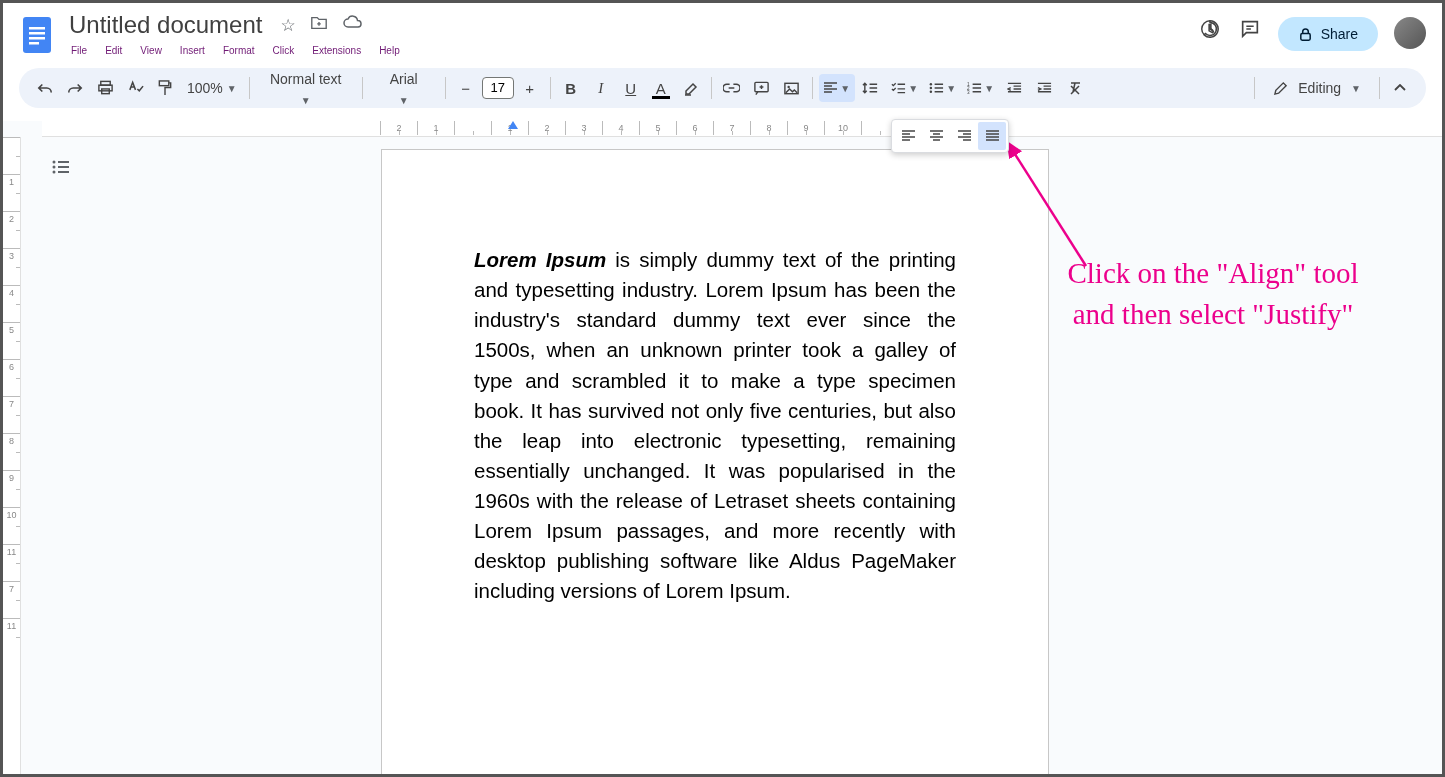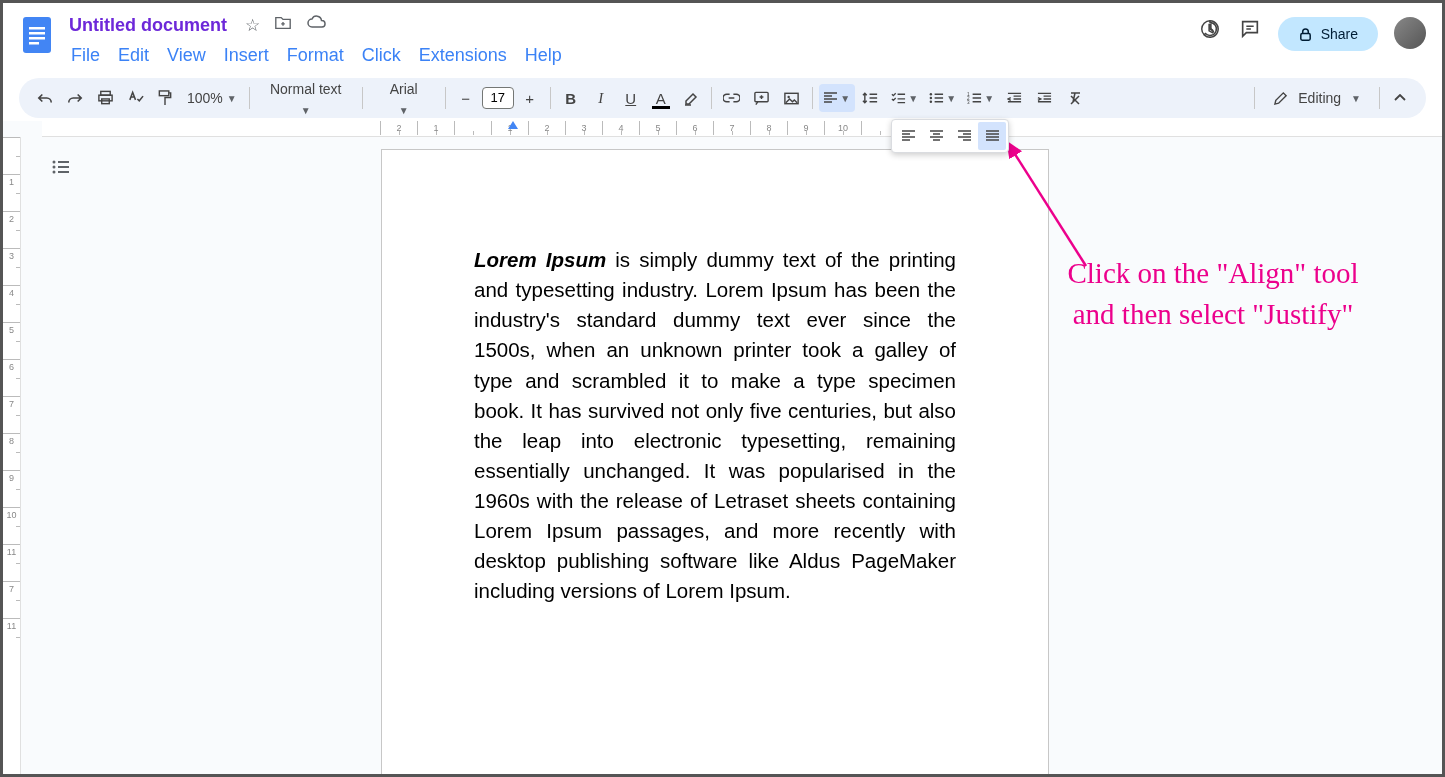--- a/index.html
+++ b/index.html
@@ -3,25 +3,25 @@
 <meta charset="utf-8">
 <style>
 * { margin: 0; padding: 0; box-sizing: border-box; }
 body { font-family: 'Google Sans', Arial, sans-serif; background: #fff; overflow: hidden; width: 1445px; height: 777px; position: relative; border: 3px solid #555; }
 
 .header { display: flex; align-items: flex-start; padding: 8px 16px 0; gap: 8px; }
 .docs-icon { width: 36px; height: 48px; display: flex; align-items: center; justify-content: center; }
 .docs-icon svg { width: 28px; height: 36px; }
 .title-area { flex: 1; }
 .title-row { display: flex; align-items: center; gap: 12px; height: 28px; }
-.doc-title { font-size: 18px; color: #6d28d9; padding: 2px 6px; font-weight: bold; }
+.doc-title { font-size: 24px; color: #404040; padding: 2px 6px; }
 .title-icons { display: flex; gap: 14px; color: #5f6368; }
 .title-icons span { cursor: pointer; font-size: 17px; }
 .menus { display: flex; gap: 2px; margin-top: 2px; }
-.menus span { font-size: 18px; color: #3b82f6; padding: 4px 8px; cursor: pointer; border-radius: 4px; }
+.menus span { font-size: 10px; color: #701a75; padding: 4px 8px; cursor: pointer; border-radius: 4px; }
 .header-right { display: flex; align-items: flex-start; gap: 16px; margin-top: 6px; }
 .hr-icon { width: 24px; height: 24px; color: #444; cursor: pointer; display:flex; align-items:center; justify-content:center; }
 .share-btn { background: #c2e7ff; border-radius: 32px; padding: 9px 20px; display: flex; align-items: center; gap: 8px; font-size: 14px; font-weight: 500; color: #001d35; cursor: pointer; }
 .avatar { width: 32px; height: 32px; border-radius: 50%; background: linear-gradient(135deg,#888,#555); }
 
 .toolbar { margin: 8px 16px 0; background: #edf2fa; border-radius: 24px; height: 40px; display: flex; align-items: center; padding: 0 12px; gap: 2px; position: relative; }
 .tb { width: 28px; height: 28px; display: flex; align-items: center; justify-content: center; color: #444; cursor: pointer; border-radius: 4px; font-size: 15px; }
 .tb.active { background: #d3e3fd; }
 .sep { width: 1px; height: 22px; background: #c7c7c7; margin: 0 4px; }
 .zoom { display: flex; align-items: center; gap: 4px; font-size: 14px; color: #444; padding: 0 6px; cursor:pointer; }

